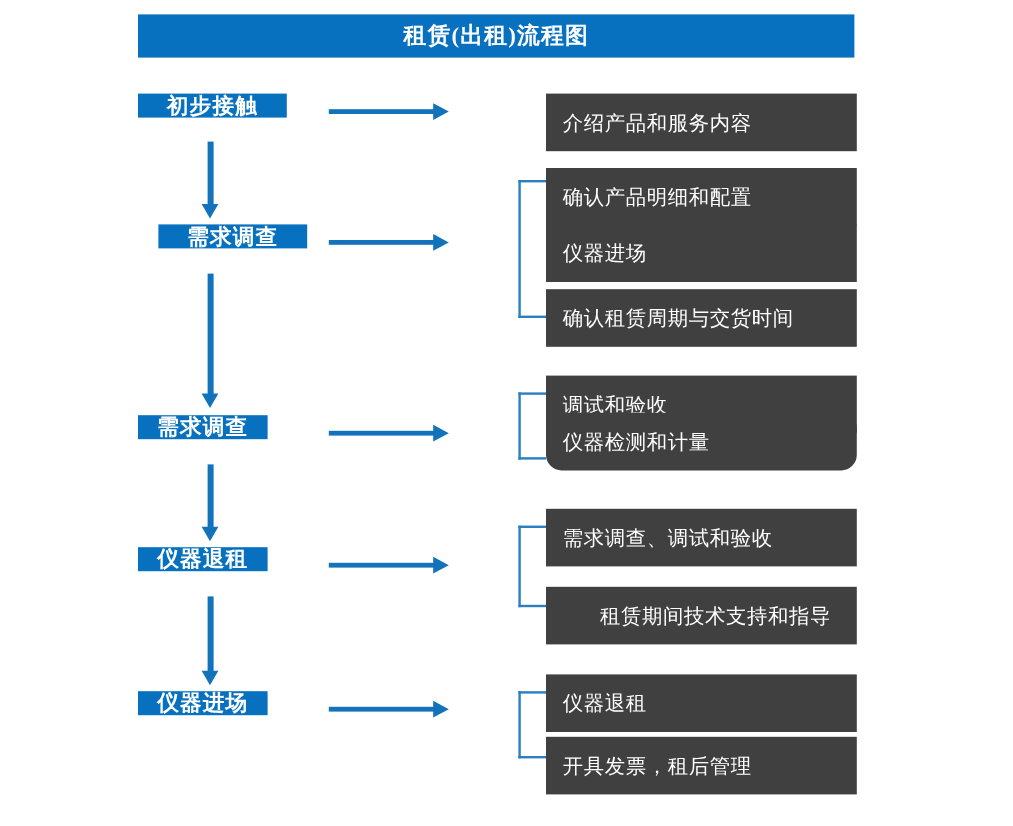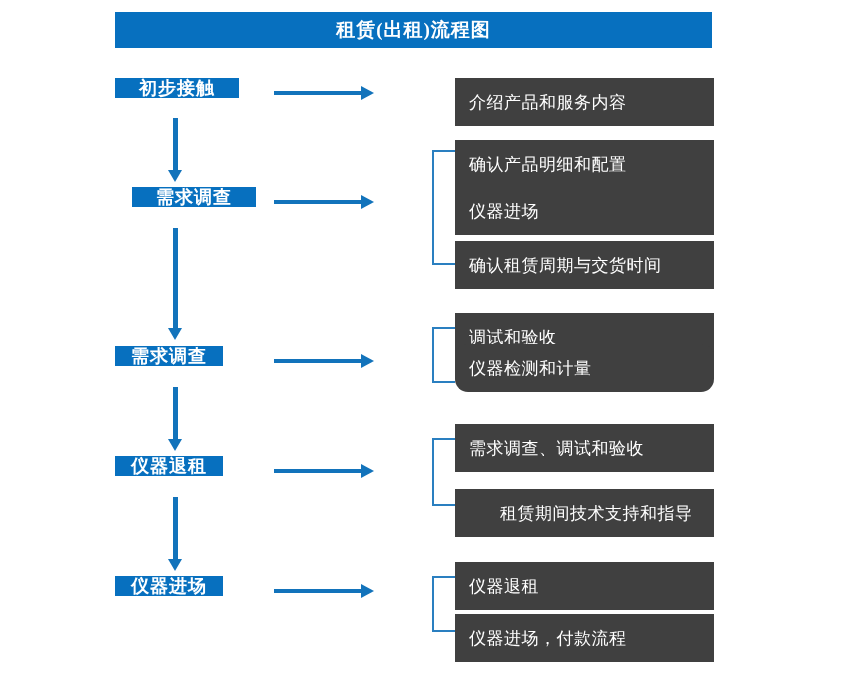--- a/index.html
+++ b/index.html
@@ -142,21 +142,21 @@
   <div id="details-layer">
       <div class="detail-box" style="top: 78px;">介绍产品和服务内容</div>
       <div class="detail-box" style="top: 140px;">确认产品明细和配置</div>
       <div class="detail-box" style="top: 187px;">仪器进场</div>
       <div class="detail-box" style="top: 241px;">确认租赁周期与交货时间</div>
       <div class="detail-box" style="top: 313px;">调试和验收</div>
       <div class="detail-box" style="top: 344px; border-radius: 13px;">仪器检测和计量</div>
       <div class="detail-box" style="top: 424px;">需求调查、调试和验收</div>
       <div class="detail-box" style="top: 489px; padding-left: 45px;">租赁期间技术支持和指导</div>
       <div class="detail-box" style="top: 562px;">仪器退租</div>
-      <div class="detail-box" style="top: 614px;">仪器进场，付款流程</div>
+      <div class="detail-box" style="top: 614px;">开具发票，租后管理</div>
     </div>
   <div id="h-arrows-layer">
       <div class="h-arrow" style="top: 86px;">
         <div class="shaft"></div>
         <div class="head"></div>
       </div>
       <div class="h-arrow" style="top: 195px;">
         <div class="shaft"></div>
         <div class="head"></div>
       </div>

